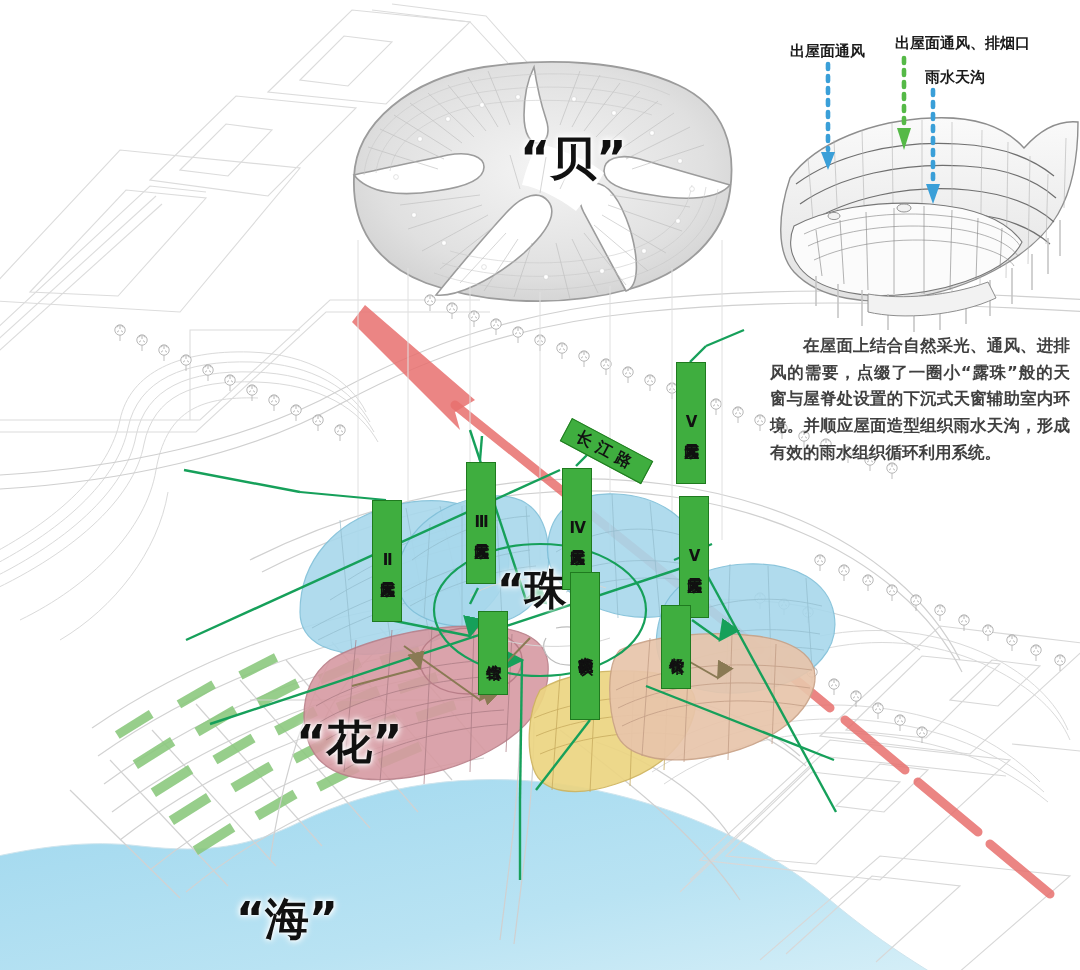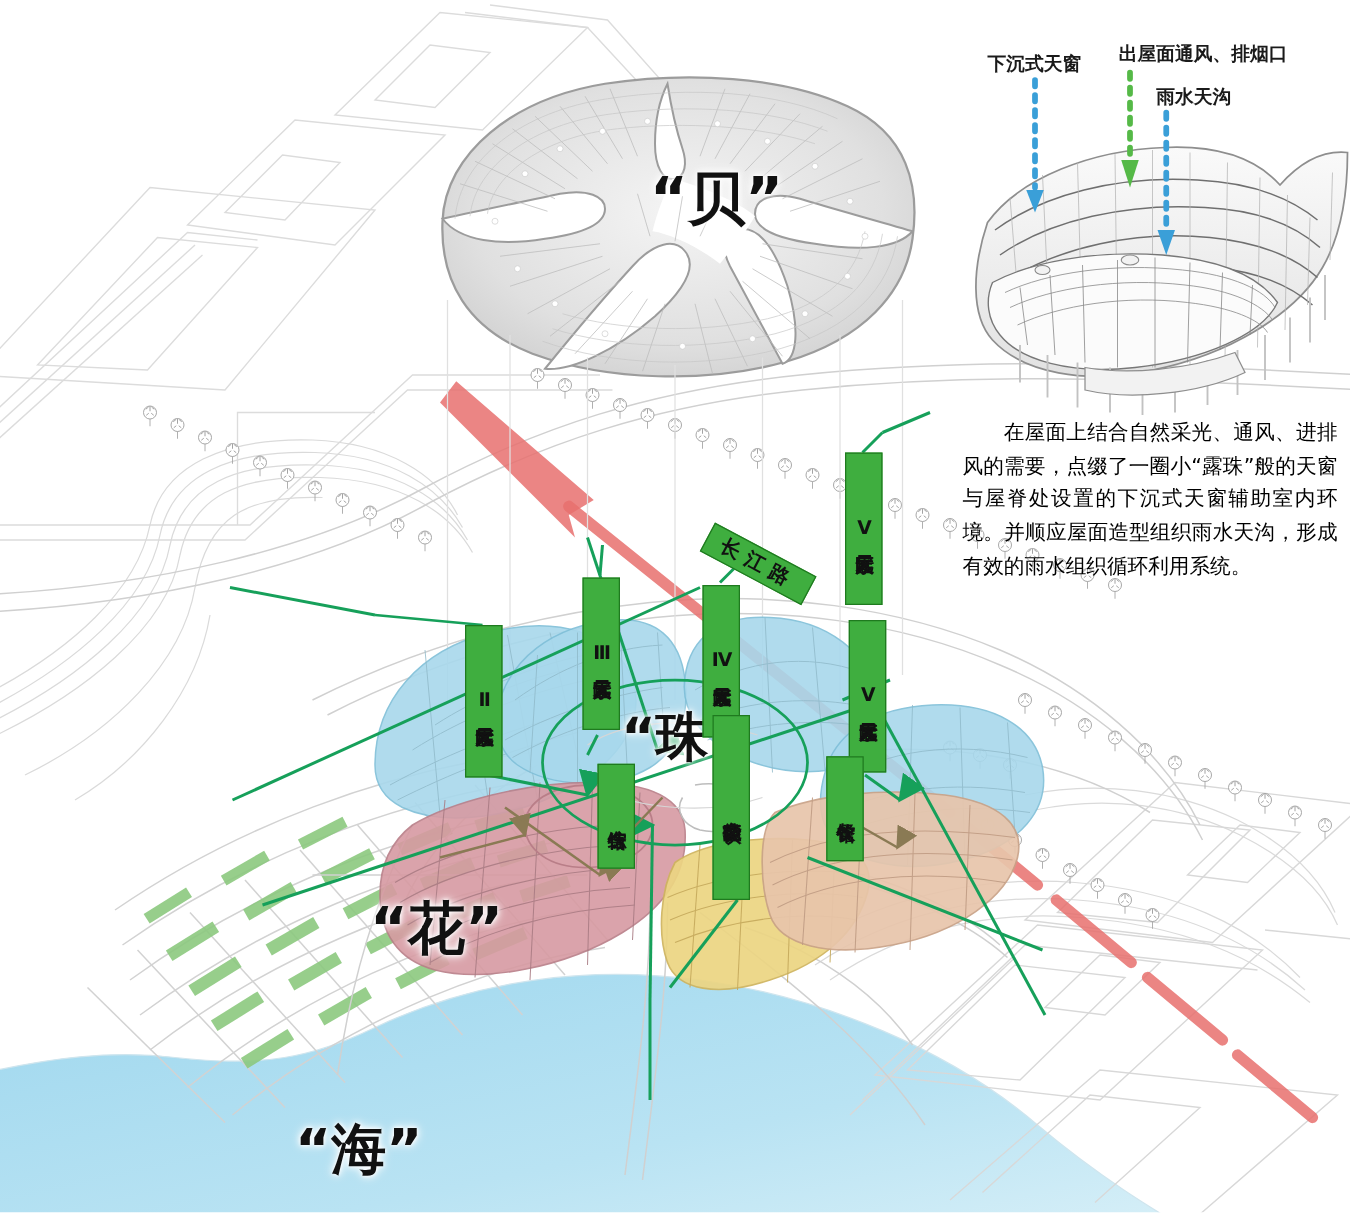--- a/index.html
+++ b/index.html
@@ -53,24 +53,24 @@
     white-space:nowrap;
   }
 
   
   #para{
     position:absolute;
     left:770px;top:333px;width:300px;
     font-family:"DejaVu Sans","Liberation Sans",sans-serif;
     font-size:16.5px;
     line-height:1.62;
-    color:#000000;
+    color:#404040;
     text-indent:2em;
     text-align:justify;
-    font-weight:normal;
+    font-weight:bold;
   }
 </style>
 </head>
 <body>
 
 <div id="stage">
 
   <svg id="basemap" viewBox="0 0 1080 970">
     <defs>
       <linearGradient id="seaGrad" x1="0" y1="0" x2="1" y2="1">
@@ -615,19 +615,19 @@
   <div class="chip vert" style="left:466px;top:462px;width:30px;height:122px;">Ⅲ元素展区</div>
   <div class="chip vert" style="left:562px;top:468px;width:30px;height:122px;">Ⅳ元素展区</div>
   <div class="chip vert" style="left:676px;top:362px;width:30px;height:122px;">Ⅴ元素展区</div>
   <div class="chip vert" style="left:679px;top:496px;width:30px;height:122px;">Ⅴ元素展区</div>
   <div class="chip vert" style="left:661px;top:605px;width:30px;height:84px;">餐饮馆</div>
   <div class="chip vert" style="left:478px;top:611px;width:30px;height:84px;">综合馆</div>
   <div class="chip vert" style="left:570px;top:572px;width:30px;height:148px;">多功能会议区</div>
 
   <div class="chip road" style="left:572px;top:418px;transform:rotate(28deg);transform-origin:left top;">长江路</div>
 
-  <div class="callout" style="left:790px;top:42px;">下沉式天窗</div>
+  <div class="callout" style="left:790px;top:42px;">出屋面通风</div>
   <div class="callout" style="left:895px;top:34px;">出屋面通风、排烟口</div>
   <div class="callout" style="left:925px;top:68px;">雨水天沟</div>
 
   <div id="para">在屋面上结合自然采光、通风、进排风的需要，点缀了一圈小“露珠”般的天窗与屋脊处设置的下沉式天窗辅助室内环境。并顺应屋面造型组织雨水天沟，形成有效的雨水组织循环利用系统。</div>
 
 </div>
 
 </body></html>

